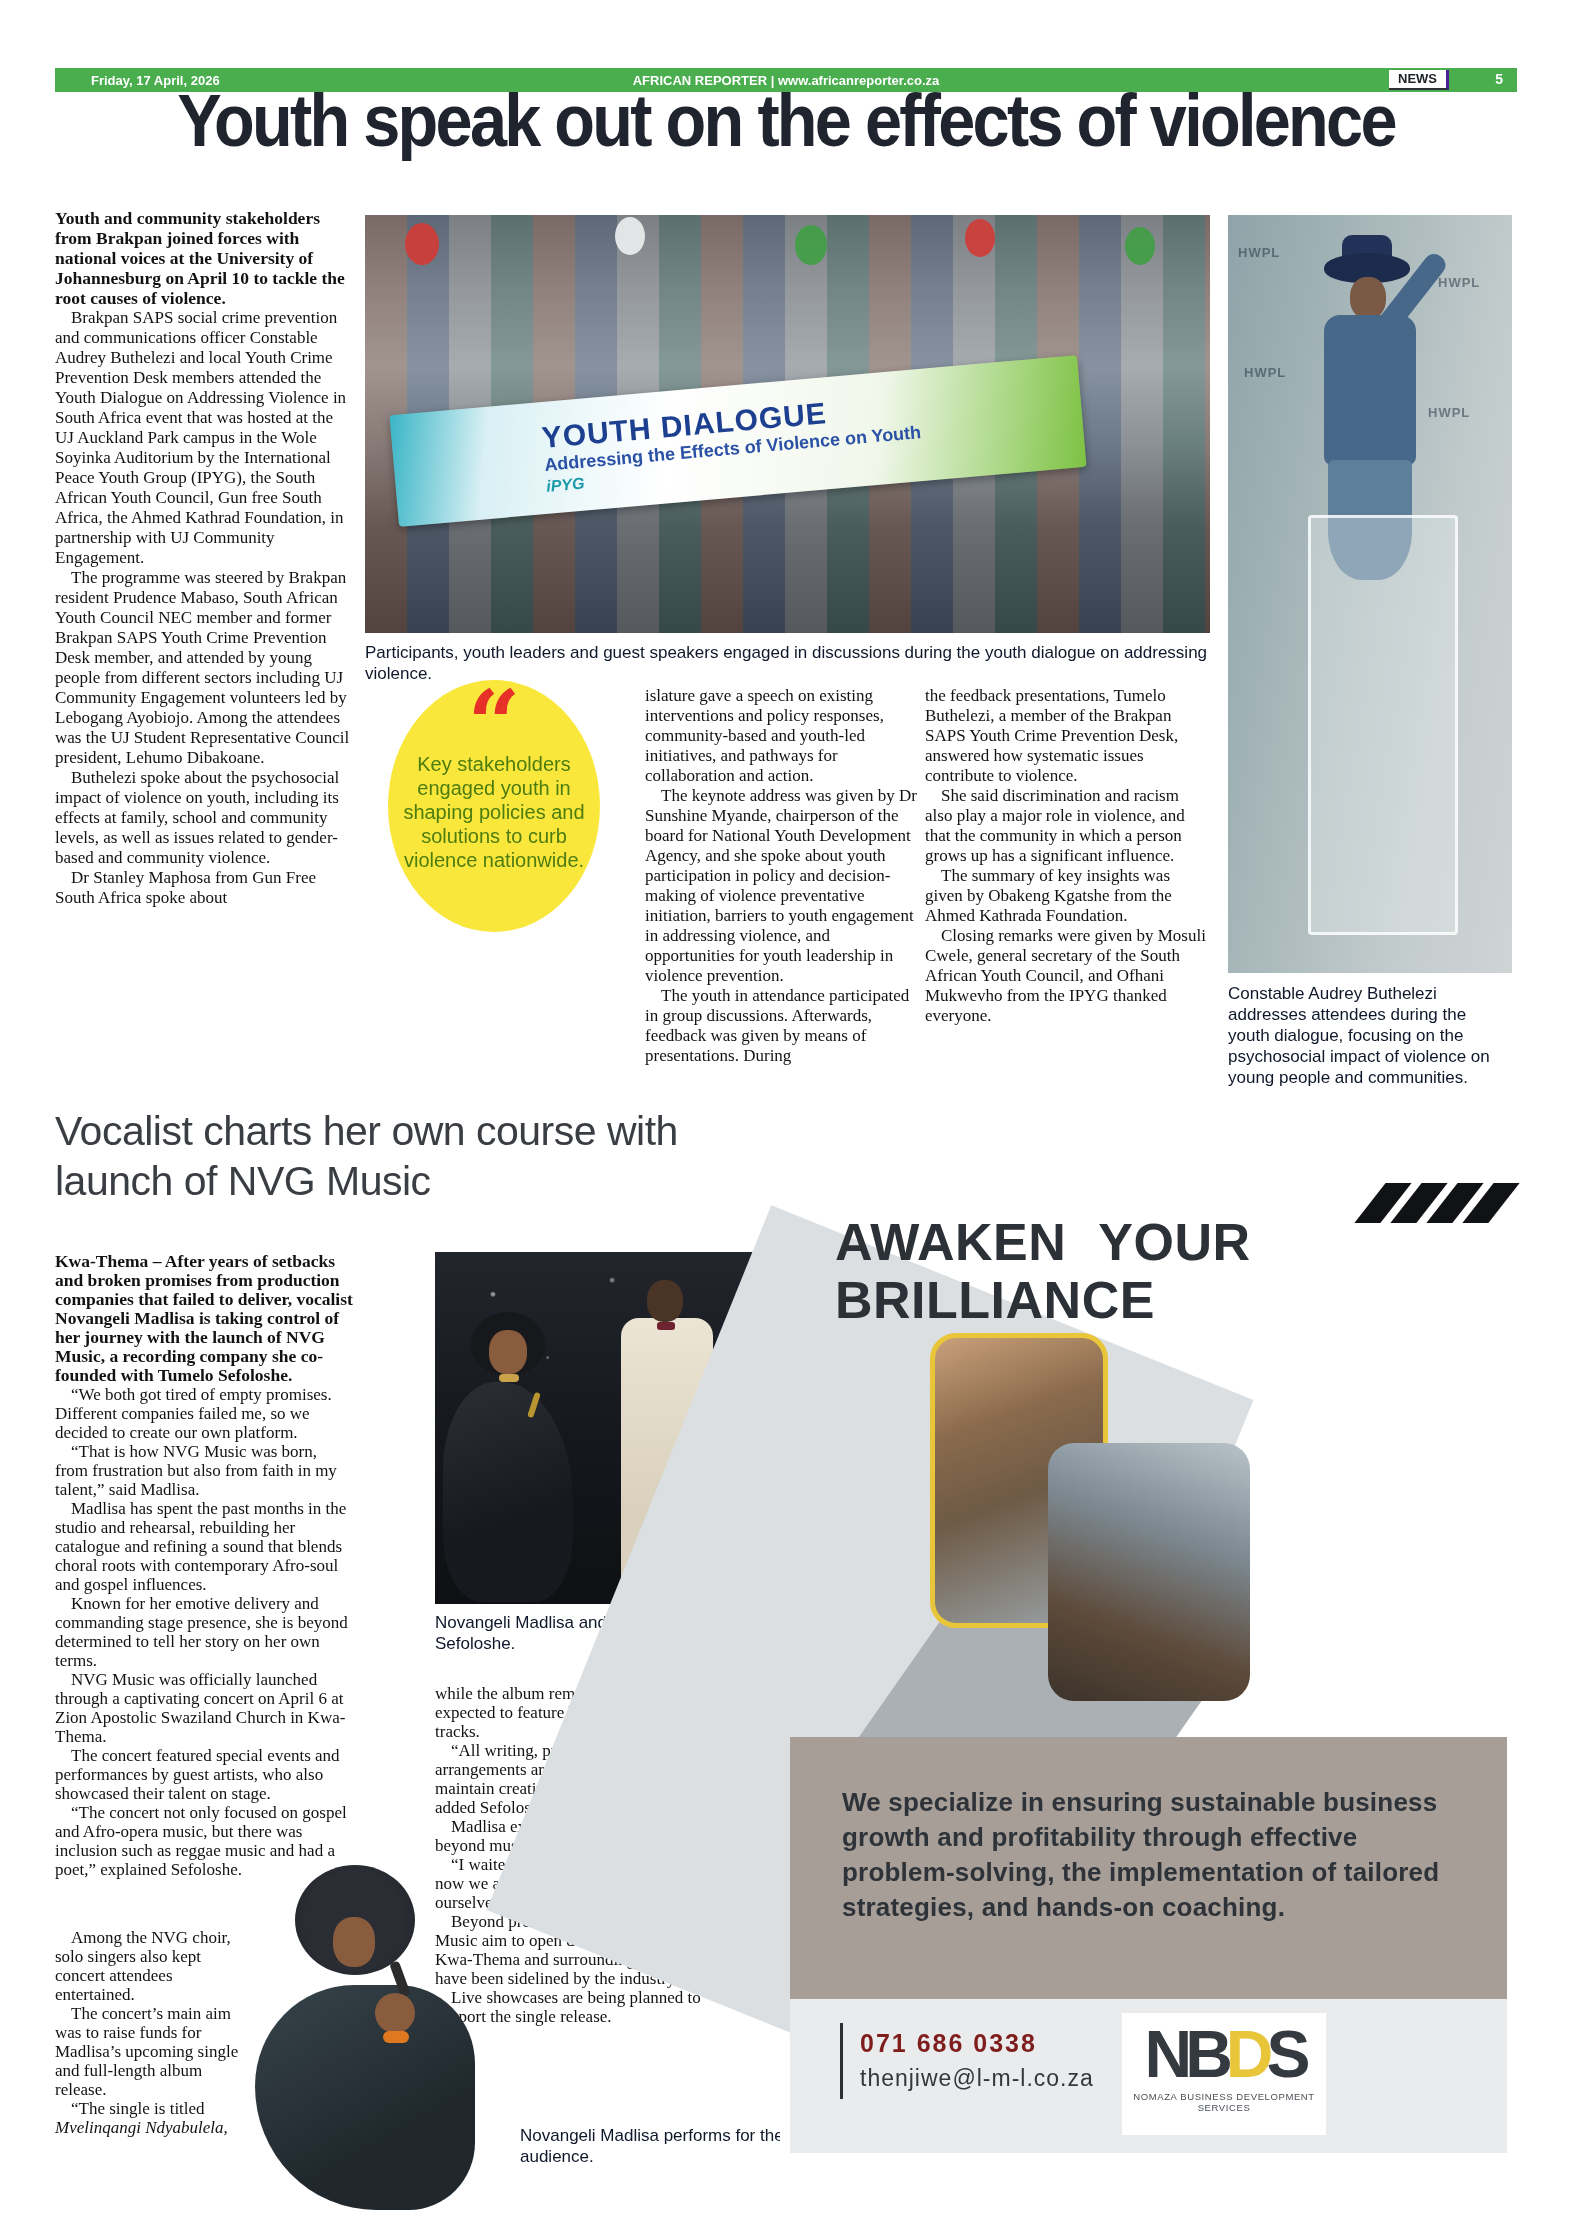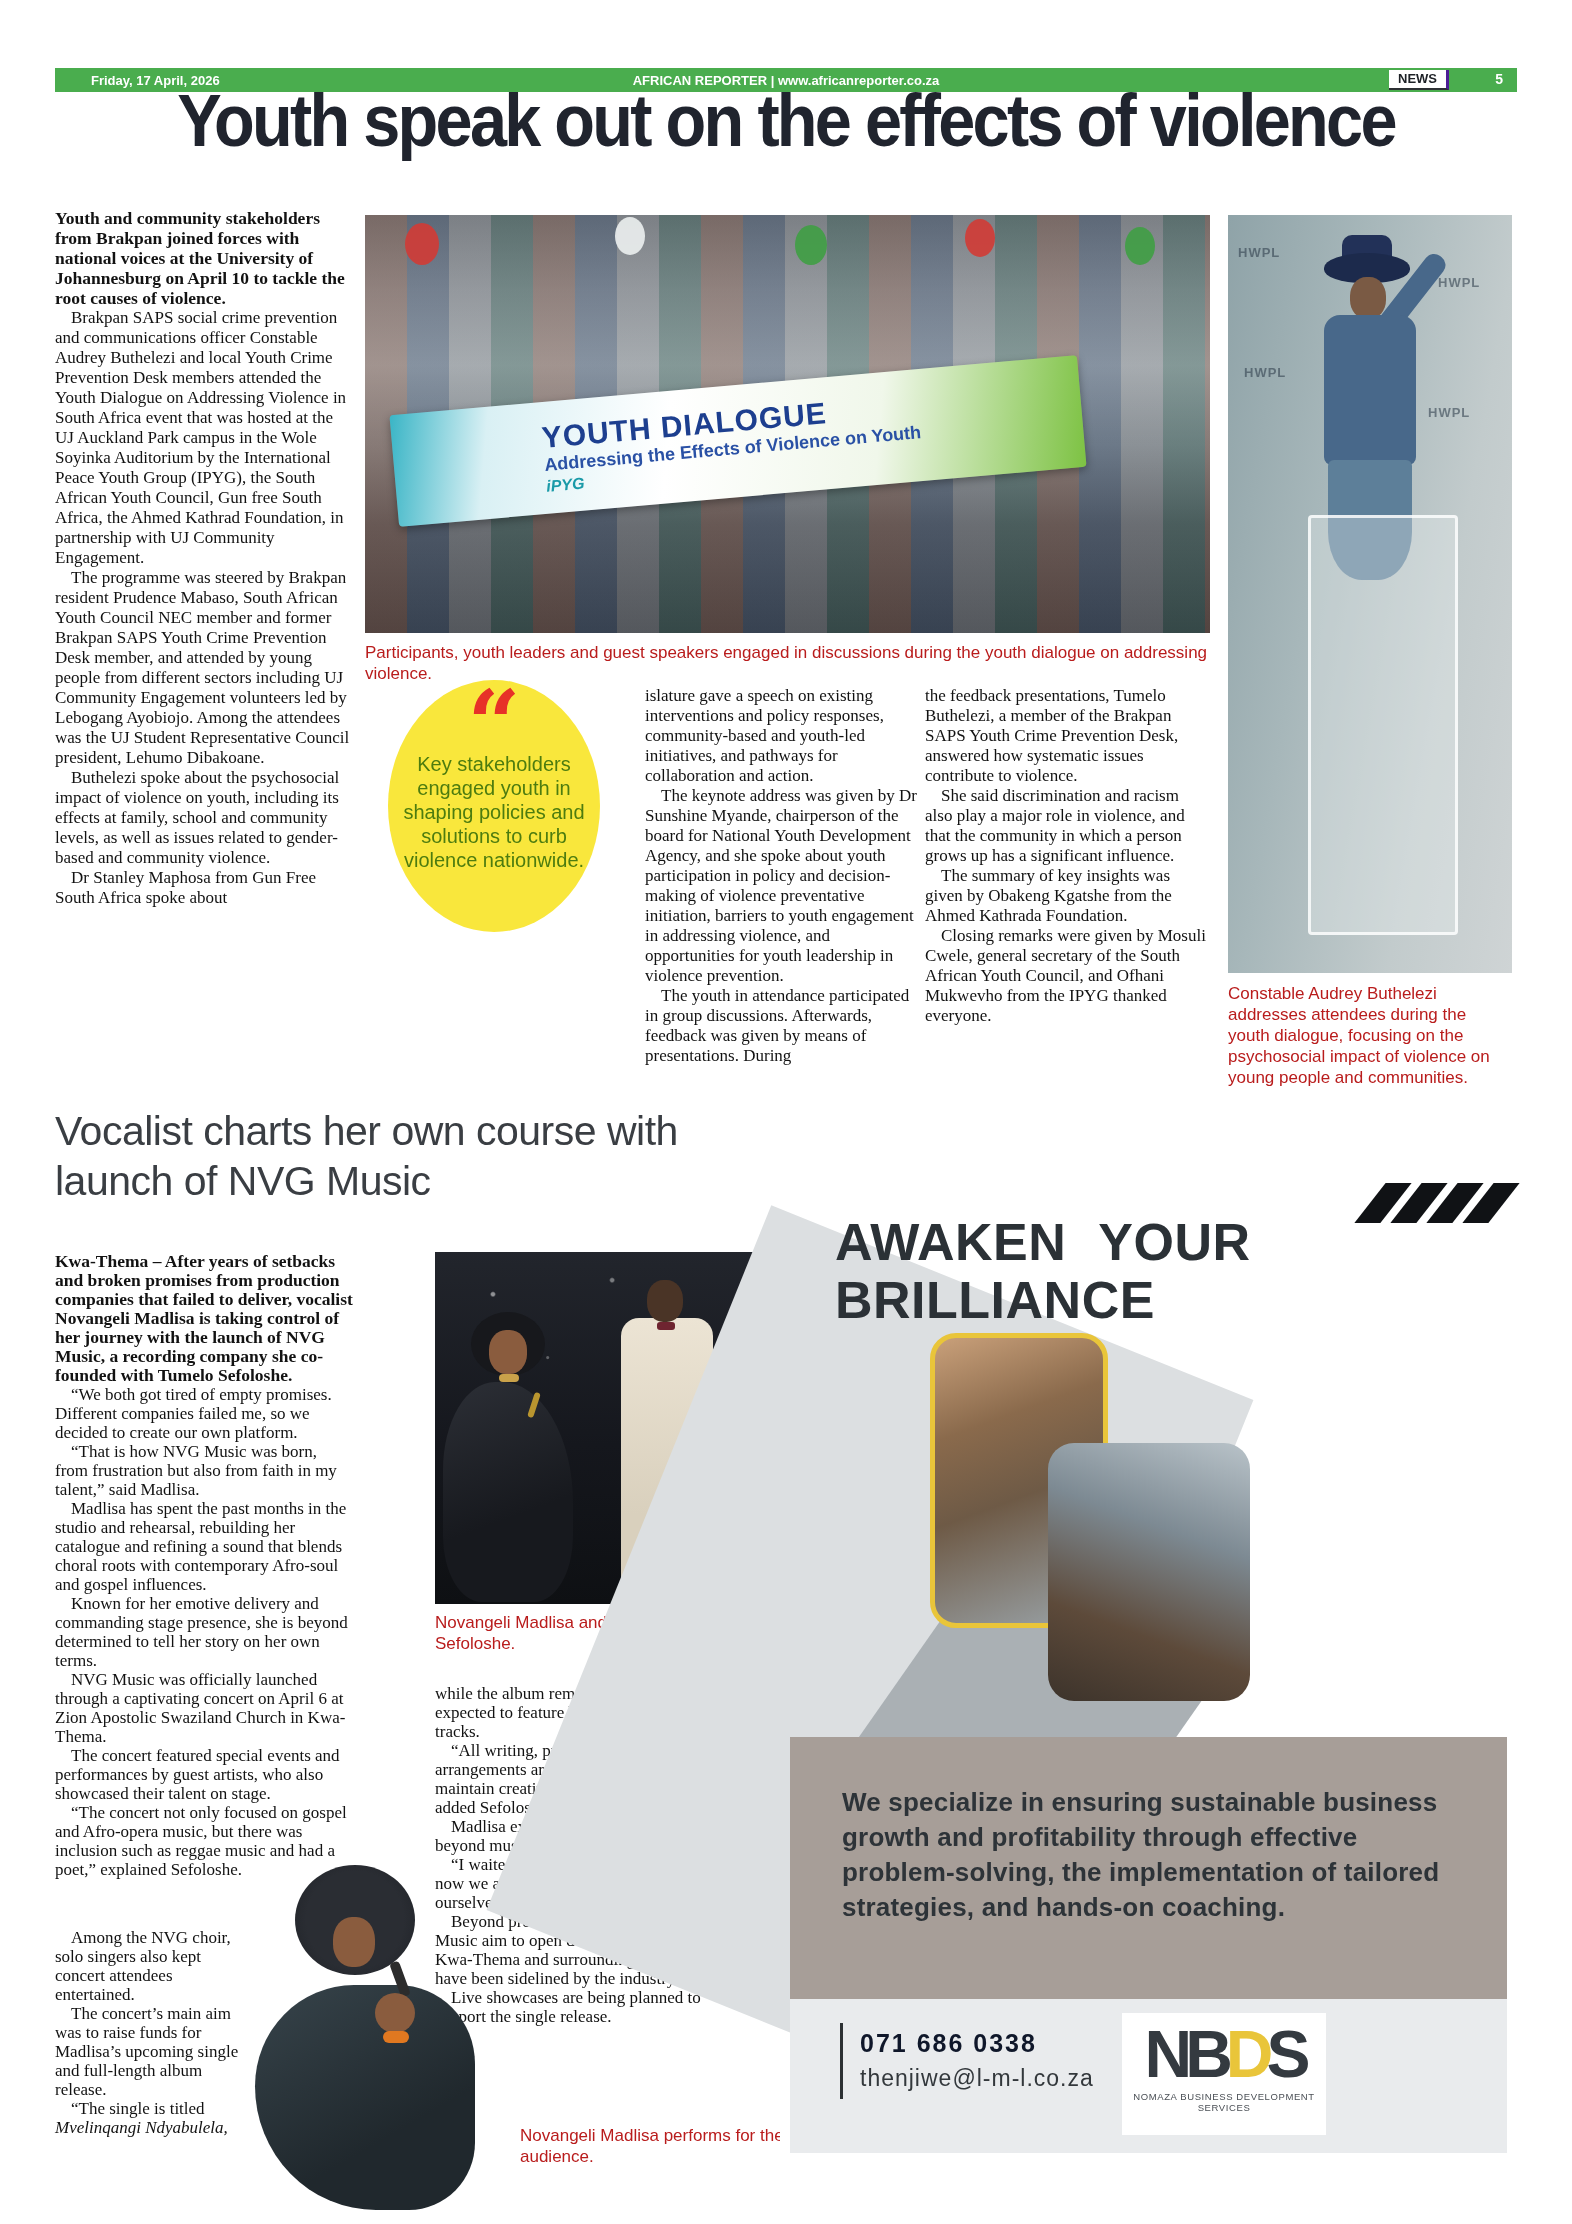--- a/index.html
+++ b/index.html
@@ -36,21 +36,21 @@
   
   .newscol p { font-size:17px; line-height:20px; color:#121212; }
   .newscol .p-ind { text-indent:16px; }
   .newscol .lead { font-weight:bold; font-size:17.5px; }
   .a2 p { font-size:17px; line-height:19px; }
   .ital { font-style:italic; }
 
   
   .caption {
     font-family:"Liberation Sans", sans-serif; font-size:17px; line-height:21px;
-    color:#b91c1c;
+    color:#0f172a;
   }
 
   
   .photo { overflow:hidden; }
   .photo-main {
     left:365px; top:215px; width:845px; height:418px;
     background:
       repeating-linear-gradient(90deg, rgba(196,92,44,.18) 0 42px, rgba(44,84,140,.18) 42px 84px, rgba(235,235,235,.15) 84px 126px, rgba(32,118,88,.18) 126px 168px),
       linear-gradient(180deg,#686d73 0%, #858a90 18%, #9aa0a5 36%, #7a8187 55%, #54585e 74%, #3a3e44 100%);
   }
@@ -147,21 +147,21 @@
   .ad-graybox {
     position:absolute; left:10px; top:642px; width:717px; height:262px; background:#a79e98; z-index:2;
     padding:48px 0 0 52px;
   }
   .ad-graybox .txt {
     width:610px; font-family:"Liberation Sans", sans-serif; font-weight:bold;
     font-size:26px; line-height:35px; color:#2d3338; letter-spacing:0.2px;
   }
   .ad-contact { position:absolute; left:10px; top:904px; width:717px; height:154px; background:#e9ebed; z-index:2; }
   .vline { position:absolute; left:50px; top:24px; width:3px; height:76px; background:#2c3033; }
-  .ad-phone { position:absolute; left:70px; top:30px; font-family:"Liberation Sans", sans-serif; font-weight:800; font-size:25px; letter-spacing:2px; color:#0f172a; }
+  .ad-phone { position:absolute; left:70px; top:30px; font-family:"Liberation Sans", sans-serif; font-weight:800; font-size:25px; letter-spacing:2px; color:#7f1d1d; }
   .ad-email { position:absolute; left:70px; top:66px; font-family:"Liberation Sans", sans-serif; font-size:23px; letter-spacing:1px; color:#33383c; }
   .logo-box { position:absolute; left:332px; top:14px; width:204px; height:122px; background:#ffffff; text-align:center; padding-top:6px; }
   .logo-word { font-family:"Liberation Sans", sans-serif; font-weight:700; font-size:66px; line-height:70px; letter-spacing:-7px; color:#343a40; }
   .logo-word .d { color:#e9c53a; }
   .logo-tag { font-family:"Liberation Sans", sans-serif; font-size:9.5px; letter-spacing:0.6px; color:#4a4f55; margin-top:2px; }
 </style>
 </head>
 <body>
 
 <div class="page">

